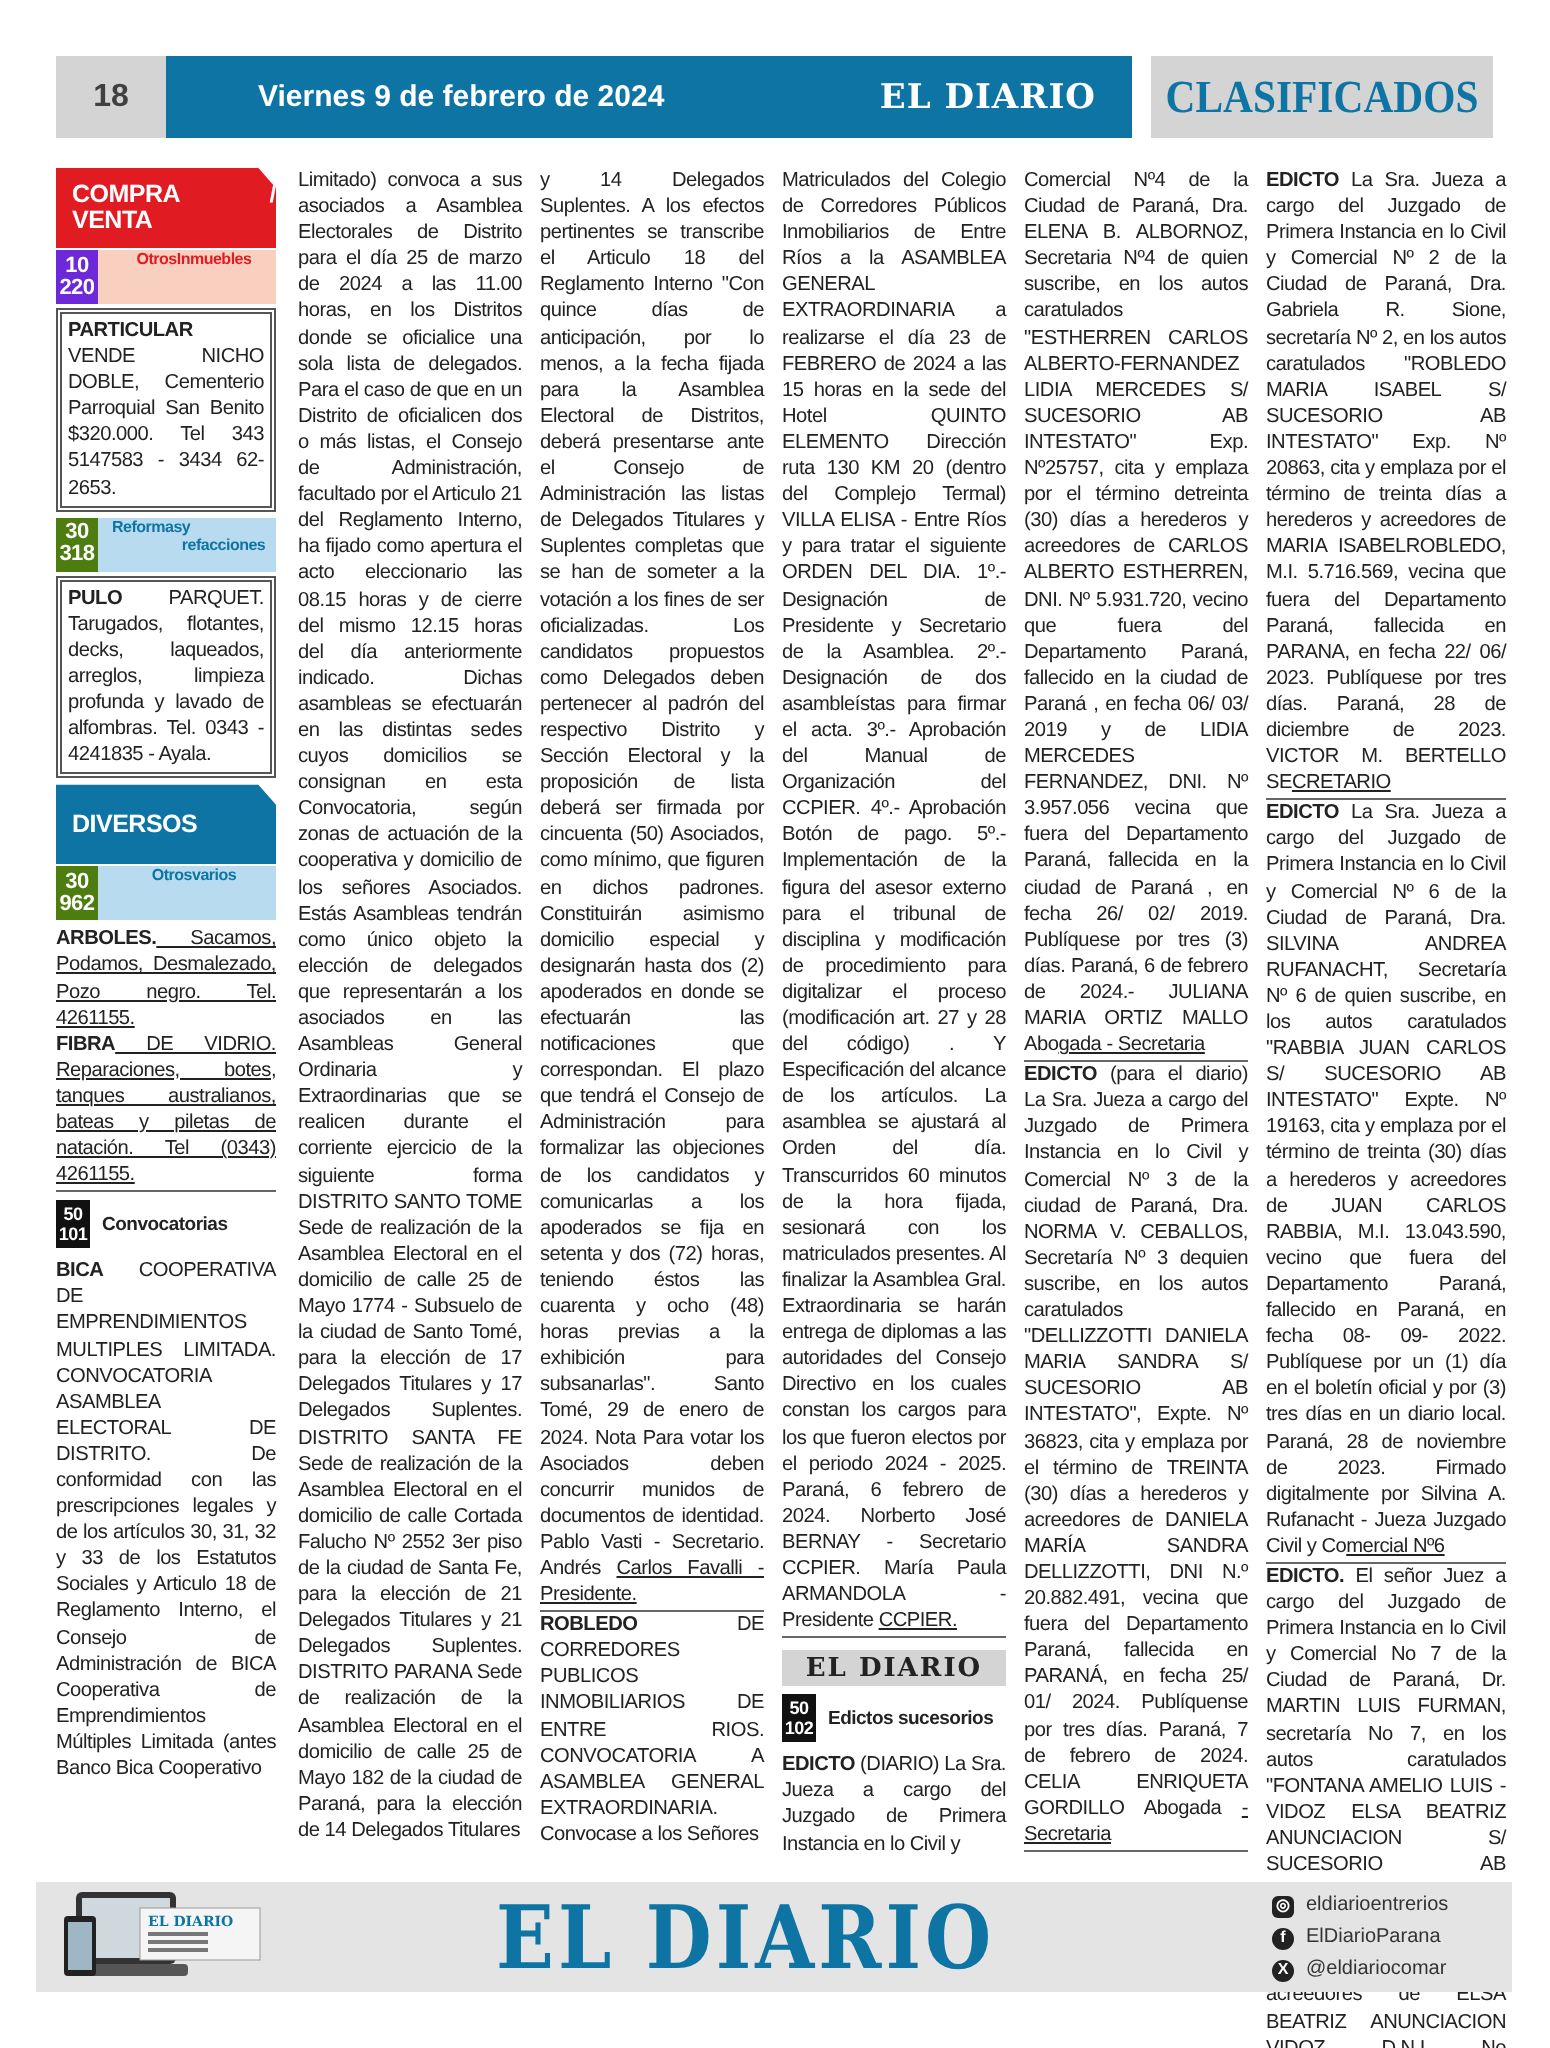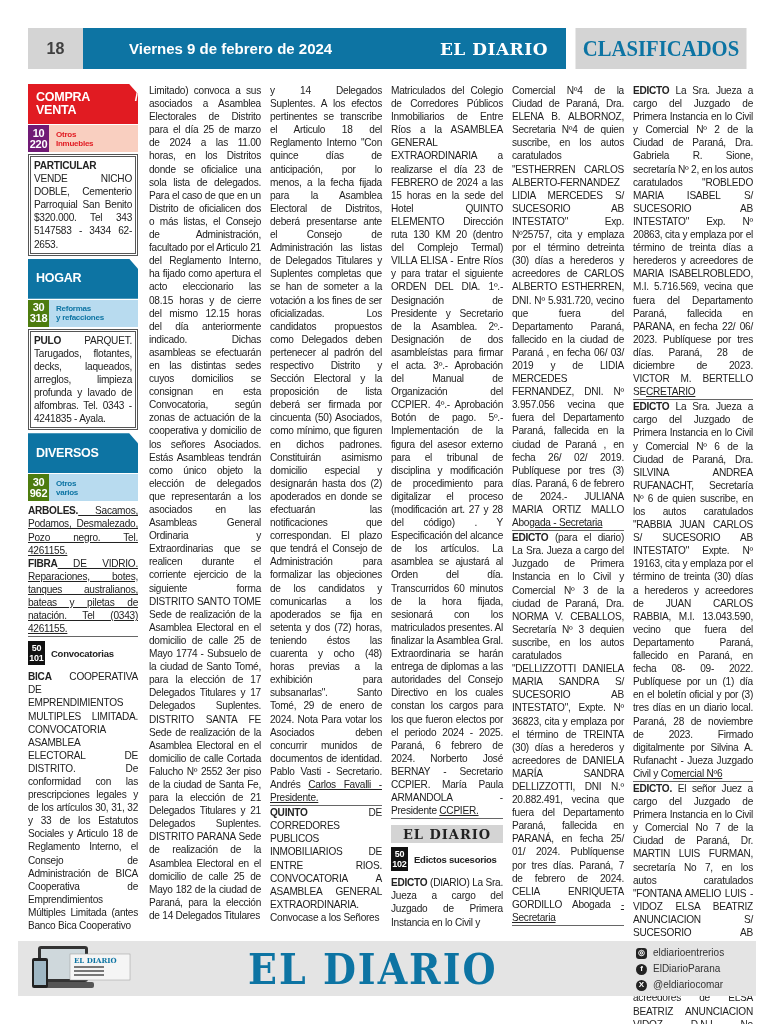--- a/index.html
+++ b/index.html
@@ -23,22 +23,22 @@
   .c6 { left: 633px; width: 120px; }
   b.k { font-weight: bold; }
   .ul { text-decoration: underline; }
   .sep { border-top: 1px solid #666; margin-top: 1px; }
 
   .sec-head { height: 40px; color: #fff; font-weight: bold; font-size: 12.5px; display: flex; align-items: center; padding-left: 8px; position: relative; clip-path: polygon(0 0, 92% 0, 100% 25%, 100% 100%, 0 100%); }
   .sec-red { background: #e11b22; }
   .sec-blue { background: #0d74a3; }
   .sub { display: flex; align-items: center; height: 27px; margin-top: 1px; }
   .sub-code { width: 21px; height: 27px; color: #fff; font-weight: bold; font-size: 11px; line-height: 11px; display: flex; flex-direction: column; justify-content: center; align-items: center; }
-  .sub-label { flex: 1; height: 27px; font-size: 8px; font-weight: bold; line-height: 9px; display: flex; flex-direction: column; justify-content: center; padding-left: 7px; }
-  .sub-red .sub-code { background: #701a75; }
+  .sub-label { flex: 1; height: 27px; font-size: 8px; font-weight: bold; line-height: 9px; display: flex; flex-direction: row; justify-content: center; padding-left: 7px; }
+  .sub-red .sub-code { background: #6d28d9; }
   .sub-red .sub-label { background: #f9cfc0; color: #e11b22; }
   .sub-blue .sub-code { background: #4d7c0f; }
   .sub-blue .sub-label { background: #b8dbef; color: #0d74a3; }
   .boxed { border: 1px solid #555; outline: 1px solid #555; outline-offset: 1px; padding: 2px 3px; margin: 4px 2px 5px; }
 
   .cat { display: flex; align-items: center; margin: 4px 0 5px; }
   .cat-code { width: 17px; height: 24px; background: #111; color: #fff; font-weight: bold; font-size: 9px; line-height: 10px; display: flex; flex-direction: column; align-items: center; justify-content: center; font-family: "Liberation Sans Narrow", "Liberation Sans", sans-serif; }
   .cat-label { font-weight: bold; font-size: 9.5px; margin-left: 6px; }
 
   .logo-box { margin-top: 6px; background: #d4d4d4; height: 18px; display: flex; align-items: center; justify-content: center; font-family: "DejaVu Serif", serif; font-weight: bold; font-size: 13px; color: #222; letter-spacing: 1px; }
@@ -72,21 +72,20 @@
     </div>
     <div class="sub-label">
       <span>Otros</span>
       <span>Inmuebles</span>
     </div>
   </div>
   <div class="boxed">
     <b class="k">PARTICULAR</b><span> VENDE NICHO DOBLE, Cementerio Parroquial San Benito $320.000. Tel 343 5147583 - 3434 62-2653.</span>
   </div>
 
-  <div class="sec-head sec-blue">HOGAR</div>
   <div class="sub sub-blue">
     <div class="sub-code">
       <span>30</span>
       <span>318</span>
     </div>
     <div class="sub-label">
       <span>Reformas</span>
       <span>y refacciones</span>
     </div>
   </div>
@@ -119,21 +118,21 @@
 
 <p><b class="k">BICA</b><span> COOPERATIVA DE EMPRENDIMIENTOS MULTIPLES LIMITADA. CONVOCATORIA ASAMBLEA ELECTORAL DE DISTRITO. De conformidad con las prescripciones legales y de los artículos 30, 31, 32 y 33 de los Estatutos Sociales y Articulo 18 de Reglamento Interno, el Consejo de Administración de BICA Cooperativa de Emprendimientos Múltiples Limitada (antes Banco Bica Cooperativo </span></p>
   </div>
 
 <div class="col c2" id="col2">
     <p><span>Limitado) convoca a sus asociados a Asamblea Electorales de Distrito para el día 25 de marzo de 2024 a las 11.00 horas, en los Distritos donde se oficialice una sola lista de delegados. Para el caso de que en un Distrito de oficialicen dos o más listas, el Consejo de Administración, facultado por el Articulo 21 del Reglamento Interno, ha fijado como apertura el acto eleccionario las 08.15 horas y de cierre del mismo 12.15 horas del día anteriormente indicado. Dichas asambleas se efectuarán en las distintas sedes cuyos domicilios se consignan en esta Convocatoria, según zonas de actuación de la cooperativa y domicilio de los señores Asociados. Estás Asambleas tendrán como único objeto la elección de delegados que representarán a los asociados en las Asambleas General Ordinaria y Extraordinarias que se realicen durante el corriente ejercicio de la siguiente forma DISTRITO SANTO TOME Sede de realización de la Asamblea Electoral en el domicilio de calle 25 de Mayo 1774 - Subsuelo de la ciudad de Santo Tomé, para la elección de 17 Delegados Titulares y 17 Delegados Suplentes. DISTRITO SANTA FE Sede de realización de la Asamblea Electoral en el domicilio de calle Cortada Falucho Nº 2552 3er piso de la ciudad de Santa Fe, para la elección de 21 Delegados Titulares y 21 Delegados Suplentes. DISTRITO PARANA Sede de realización de la Asamblea Electoral en el domicilio de calle 25 de Mayo 182 de la ciudad de Paraná, para la elección de 14 Delegados Titulares </span></p>
   </div>
 <div class="col c3" id="col3">
     <p><span>y 14 Delegados Suplentes. A los efectos pertinentes se transcribe el Articulo 18 del Reglamento Interno "Con quince días de anticipación, por lo menos, a la fecha fijada para la Asamblea Electoral de Distritos, deberá presentarse ante el Consejo de Administración las listas de Delegados Titulares y Suplentes completas que se han de someter a la votación a los fines de ser oficializadas. Los candidatos propuestos como Delegados deben pertenecer al padrón del respectivo Distrito y Sección Electoral y la proposición de lista deberá ser firmada por cincuenta (50) Asociados, como mínimo, que figuren en dichos padrones. Constituirán asimismo domicilio especial y designarán hasta dos (2) apoderados en donde se efectuarán las notificaciones que correspondan. El plazo que tendrá el Consejo de Administración para formalizar las objeciones de los candidatos y comunicarlas a los apoderados se fija en setenta y dos (72) horas, teniendo éstos las cuarenta y ocho (48) horas previas a la exhibición para subsanarlas". Santo Tomé, 29 de enero de 2024. Nota Para votar los Asociados deben concurrir munidos de documentos de identidad. Pablo Vasti - Secretario. Andrés </span><span class="ul">Carlos Favalli - Presidente.</span></p>
     <div class="sep"></div>
-    <p><b class="k">QUINTO</b><span> DE CORREDORES PUBLICOS INMOBILIARIOS DE ENTRE RIOS. CONVOCATORIA A ASAMBLEA GENERAL EXTRAORDINARIA. Convocase a los Señores </span></p>
+    <p><b class="k">ROBLEDO</b><span> DE CORREDORES PUBLICOS INMOBILIARIOS DE ENTRE RIOS. CONVOCATORIA A ASAMBLEA GENERAL EXTRAORDINARIA. Convocase a los Señores </span></p>
   </div>
 <div class="col c4" id="col4">
     <p><span>Matriculados del Colegio de Corredores Públicos Inmobiliarios de Entre Ríos a la ASAMBLEA GENERAL EXTRAORDINARIA a realizarse el día 23 de FEBRERO de 2024 a las 15 horas en la sede del Hotel QUINTO ELEMENTO Dirección ruta 130 KM 20 (dentro del Complejo Termal) VILLA ELISA - Entre Ríos y para tratar el siguiente ORDEN DEL DIA. 1º.- Designación de Presidente y Secretario de la Asamblea. 2º.- Designación de dos asambleístas para firmar el acta. 3º.- Aprobación del Manual de Organización del CCPIER. 4º.- Aprobación Botón de pago. 5º.- Implementación de la figura del asesor externo para el tribunal de disciplina y modificación de procedimiento para digitalizar el proceso (modificación art. 27 y 28 del código) . Y Especificación del alcance de los artículos. La asamblea se ajustará al Orden del día. Transcurridos 60 minutos de la hora fijada, sesionará con los matriculados presentes. Al finalizar la Asamblea Gral. Extraordinaria se harán entrega de diplomas a las autoridades del Consejo Directivo en los cuales constan los cargos para los que fueron electos por el periodo 2024 - 2025. Paraná, 6 febrero de 2024. Norberto José BERNAY - Secretario CCPIER. María Paula ARMANDOLA - Presidente </span><span class="ul">CCPIER.</span></p>
     <div class="sep"></div>
     <div class="logo-box">EL DIARIO</div>
     <div class="cat">
       <div class="cat-code">
         <span>50</span>
         <span>102</span>
       </div>

